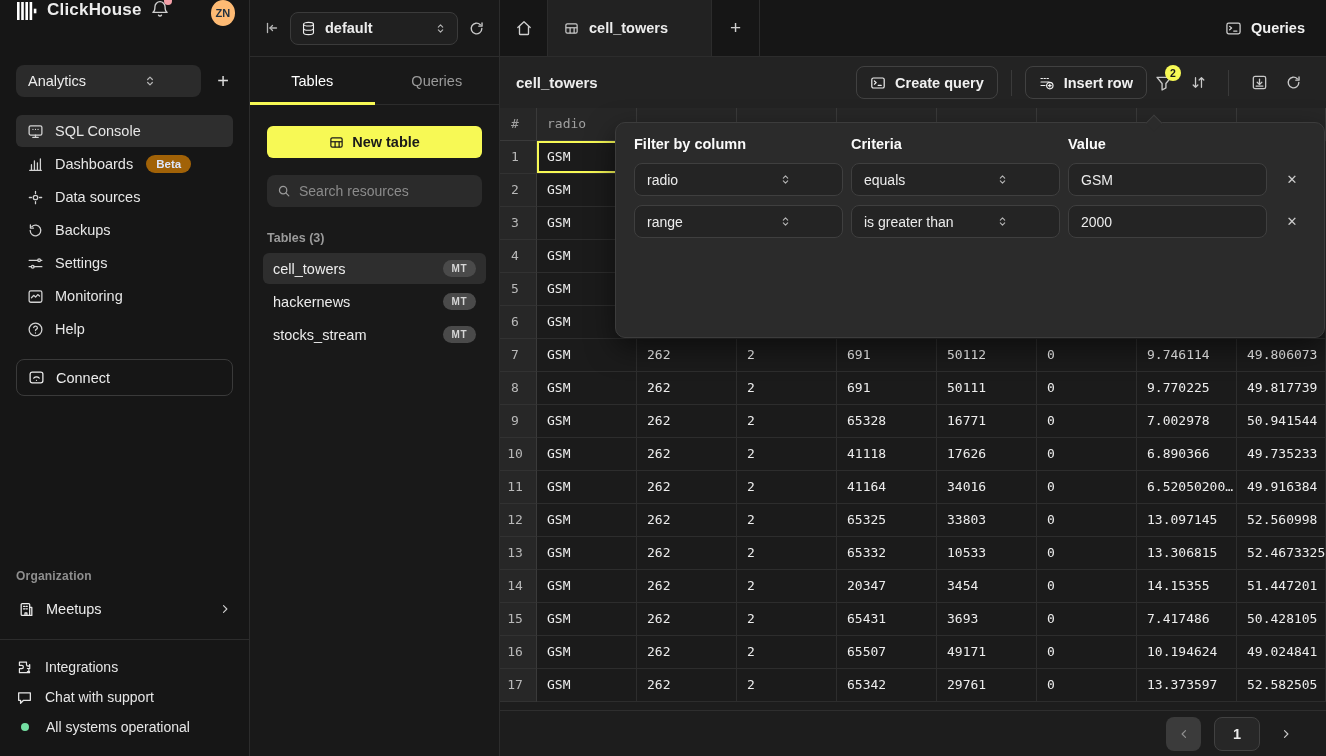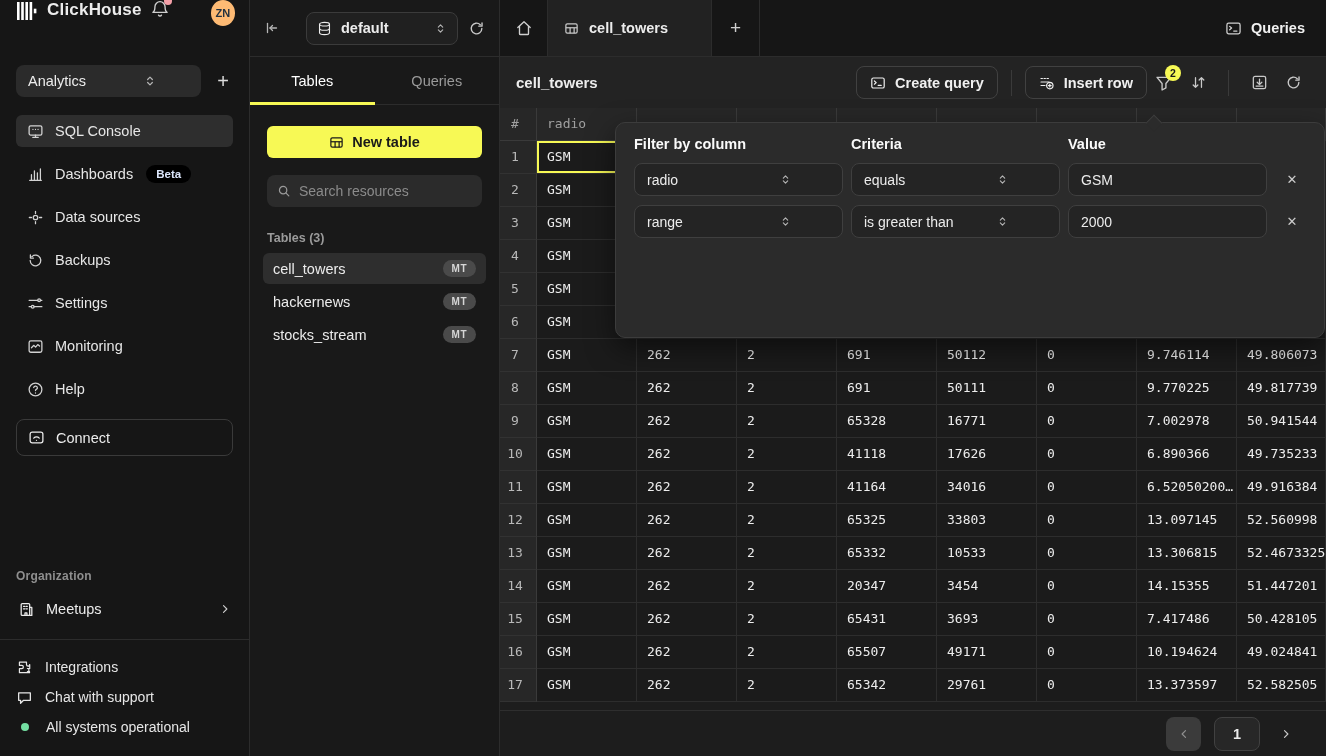--- a/index.html
+++ b/index.html
@@ -16,40 +16,40 @@
   .sidebar { width:250px; flex:none; background:#161616; border-right:1px solid #2c2c2c; display:flex; flex-direction:column; }
   .sb-header { height:57px; display:flex; align-items:flex-start; padding:0 14px 0 16px; gap:9px; }
   .brand-name { font-size:17px; font-weight:700; letter-spacing:.2px; margin-right:auto; }
   .bell-wrap { position:relative; color:#cfcfcf; cursor:pointer; }
   .bell-dot { position:absolute; top:-3px; right:-3px; width:8px; height:8px; border-radius:50%; background:#f4a0a8; }
   .avatar { width:26px; height:26px; border-radius:50%; background:#fdba74; color:#22313f; font-size:11px; font-weight:700; display:flex; align-items:center; justify-content:center;margin-left:33px; }
   .workspace-row { display:flex; align-items:center; gap:12px; padding:8px 16px 6px; }
   .workspace-select { flex:1; height:32px; background:#2b2b2b; border-radius:8px; display:flex; align-items:center; padding:0 10px 0 12px; cursor:pointer; }
   .workspace-select span { flex:1; font-size:14.5px; }
   .plus-btn { color:#dcdcdc; font-size:20px; font-weight:300; cursor:pointer; padding:0 4px; }
-  .nav { padding:12px 16px 0; display:flex; flex-direction:column; gap:11px; }
+  .nav { padding:12px 16px 0; display:flex; flex-direction:column; gap:1px; }
   .nav-item { height:32px; display:flex; align-items:center; gap:11px; padding:0 10px; border-radius:6px; color:#e6e6e6; cursor:pointer; font-size:14.5px; }
   .nav-item .icon { color:#d2d2d2; width:18px; }
   .nav-item.active { background:#2e2e2e; }
-  .badge-beta { margin-left:2px; background:#000000; color:#dce6fb; font-size:11.5px; font-weight:700; padding:3px 10px; border-radius:10px; }
+  .badge-beta { margin-left:2px; background:#a16207; color:#dce6fb; font-size:11.5px; font-weight:700; padding:3px 10px; border-radius:10px; }
   .connect-btn { margin:14px 16px 0; height:37px; border:1px solid #3a3a3a; border-radius:8px; display:flex; align-items:center; gap:11px; padding:0 11px; cursor:pointer; font-size:14.5px; }
   .sb-spacer { flex:1; }
   .org-label { padding:0 16px 10px; color:#8f8f8f; font-size:12px; font-weight:700; letter-spacing:.2px; }
   .org-item { height:32px; margin:0 16px; display:flex; align-items:center; gap:11px; padding:0 2px; cursor:pointer; font-size:14.5px; }
   .org-item .chev { margin-left:auto; color:#cfcfcf; font-size:13px; }
   .sb-divider { border-top:1px solid #2c2c2c; margin:14px 0 12px; }
   .sb-footer { padding:0 16px 14px; display:flex; flex-direction:column; }
   .sb-footer .f-item { height:30px; display:flex; align-items:center; gap:12px; font-size:14px; cursor:pointer; color:#e6e6e6; }
   .status-dot { width:8px; height:8px; border-radius:50%; background:#74dfa2; margin:0 5px; }
 
   
   .explorer { width:250px; flex:none; background:#191919; border-right:1px solid #2c2c2c; display:flex; flex-direction:column; }
   .ex-header { height:57px; border-bottom:1px solid #2c2c2c; display:flex; align-items:center; gap:10px; padding:0 14px; }
   .collapse-btn { color:#b5b5b5; cursor:pointer; }
-  .db-select { flex:1; height:33px; border:1px solid #3b3b3b; border-radius:8px; display:flex; align-items:center; gap:9px; padding:0 10px; cursor:pointer; background:#202020;margin-left:16px; }
+  .db-select { flex:1; height:33px; border:1px solid #3b3b3b; border-radius:8px; display:flex; align-items:center; gap:9px; padding:0 10px; cursor:pointer; background:#202020; }
   .db-select .db-name { flex:1; font-size:14.5px; font-weight:600; }
   .refresh-btn { color:#c9c9c9; cursor:pointer; }
   .ex-tabs { display:flex; border-bottom:1px solid #2c2c2c; height:48px; }
   .ex-tab { flex:1; display:flex; align-items:center; justify-content:center; font-size:14.5px; color:#9a9a9a; cursor:pointer; position:relative; }
   .ex-tab.active { color:#fff; font-weight:400; }
   .ex-tab.active::after { content:""; position:absolute; left:0; right:0; bottom:-1px; height:3px; background:var(--yellow,#f7f955); }
   .new-table-btn { margin:21px 17px 0; height:32px; background:#f7f955; color:#1a1a1a; border-radius:6px; display:flex; align-items:center; justify-content:center; gap:8px; font-size:14.5px; font-weight:600; cursor:pointer; }
   .search-box { margin:17px 17px 0; height:32px; background:#2b2b2b; border-radius:8px; display:flex; align-items:center; gap:8px; padding:0 10px; }
   .search-box input { background:transparent; border:none; outline:none; color:#e8e8e8; font-size:14px; width:100%; font-family:"Liberation Sans",sans-serif; }
   .search-box input::placeholder { color:#8b8b8b; }

